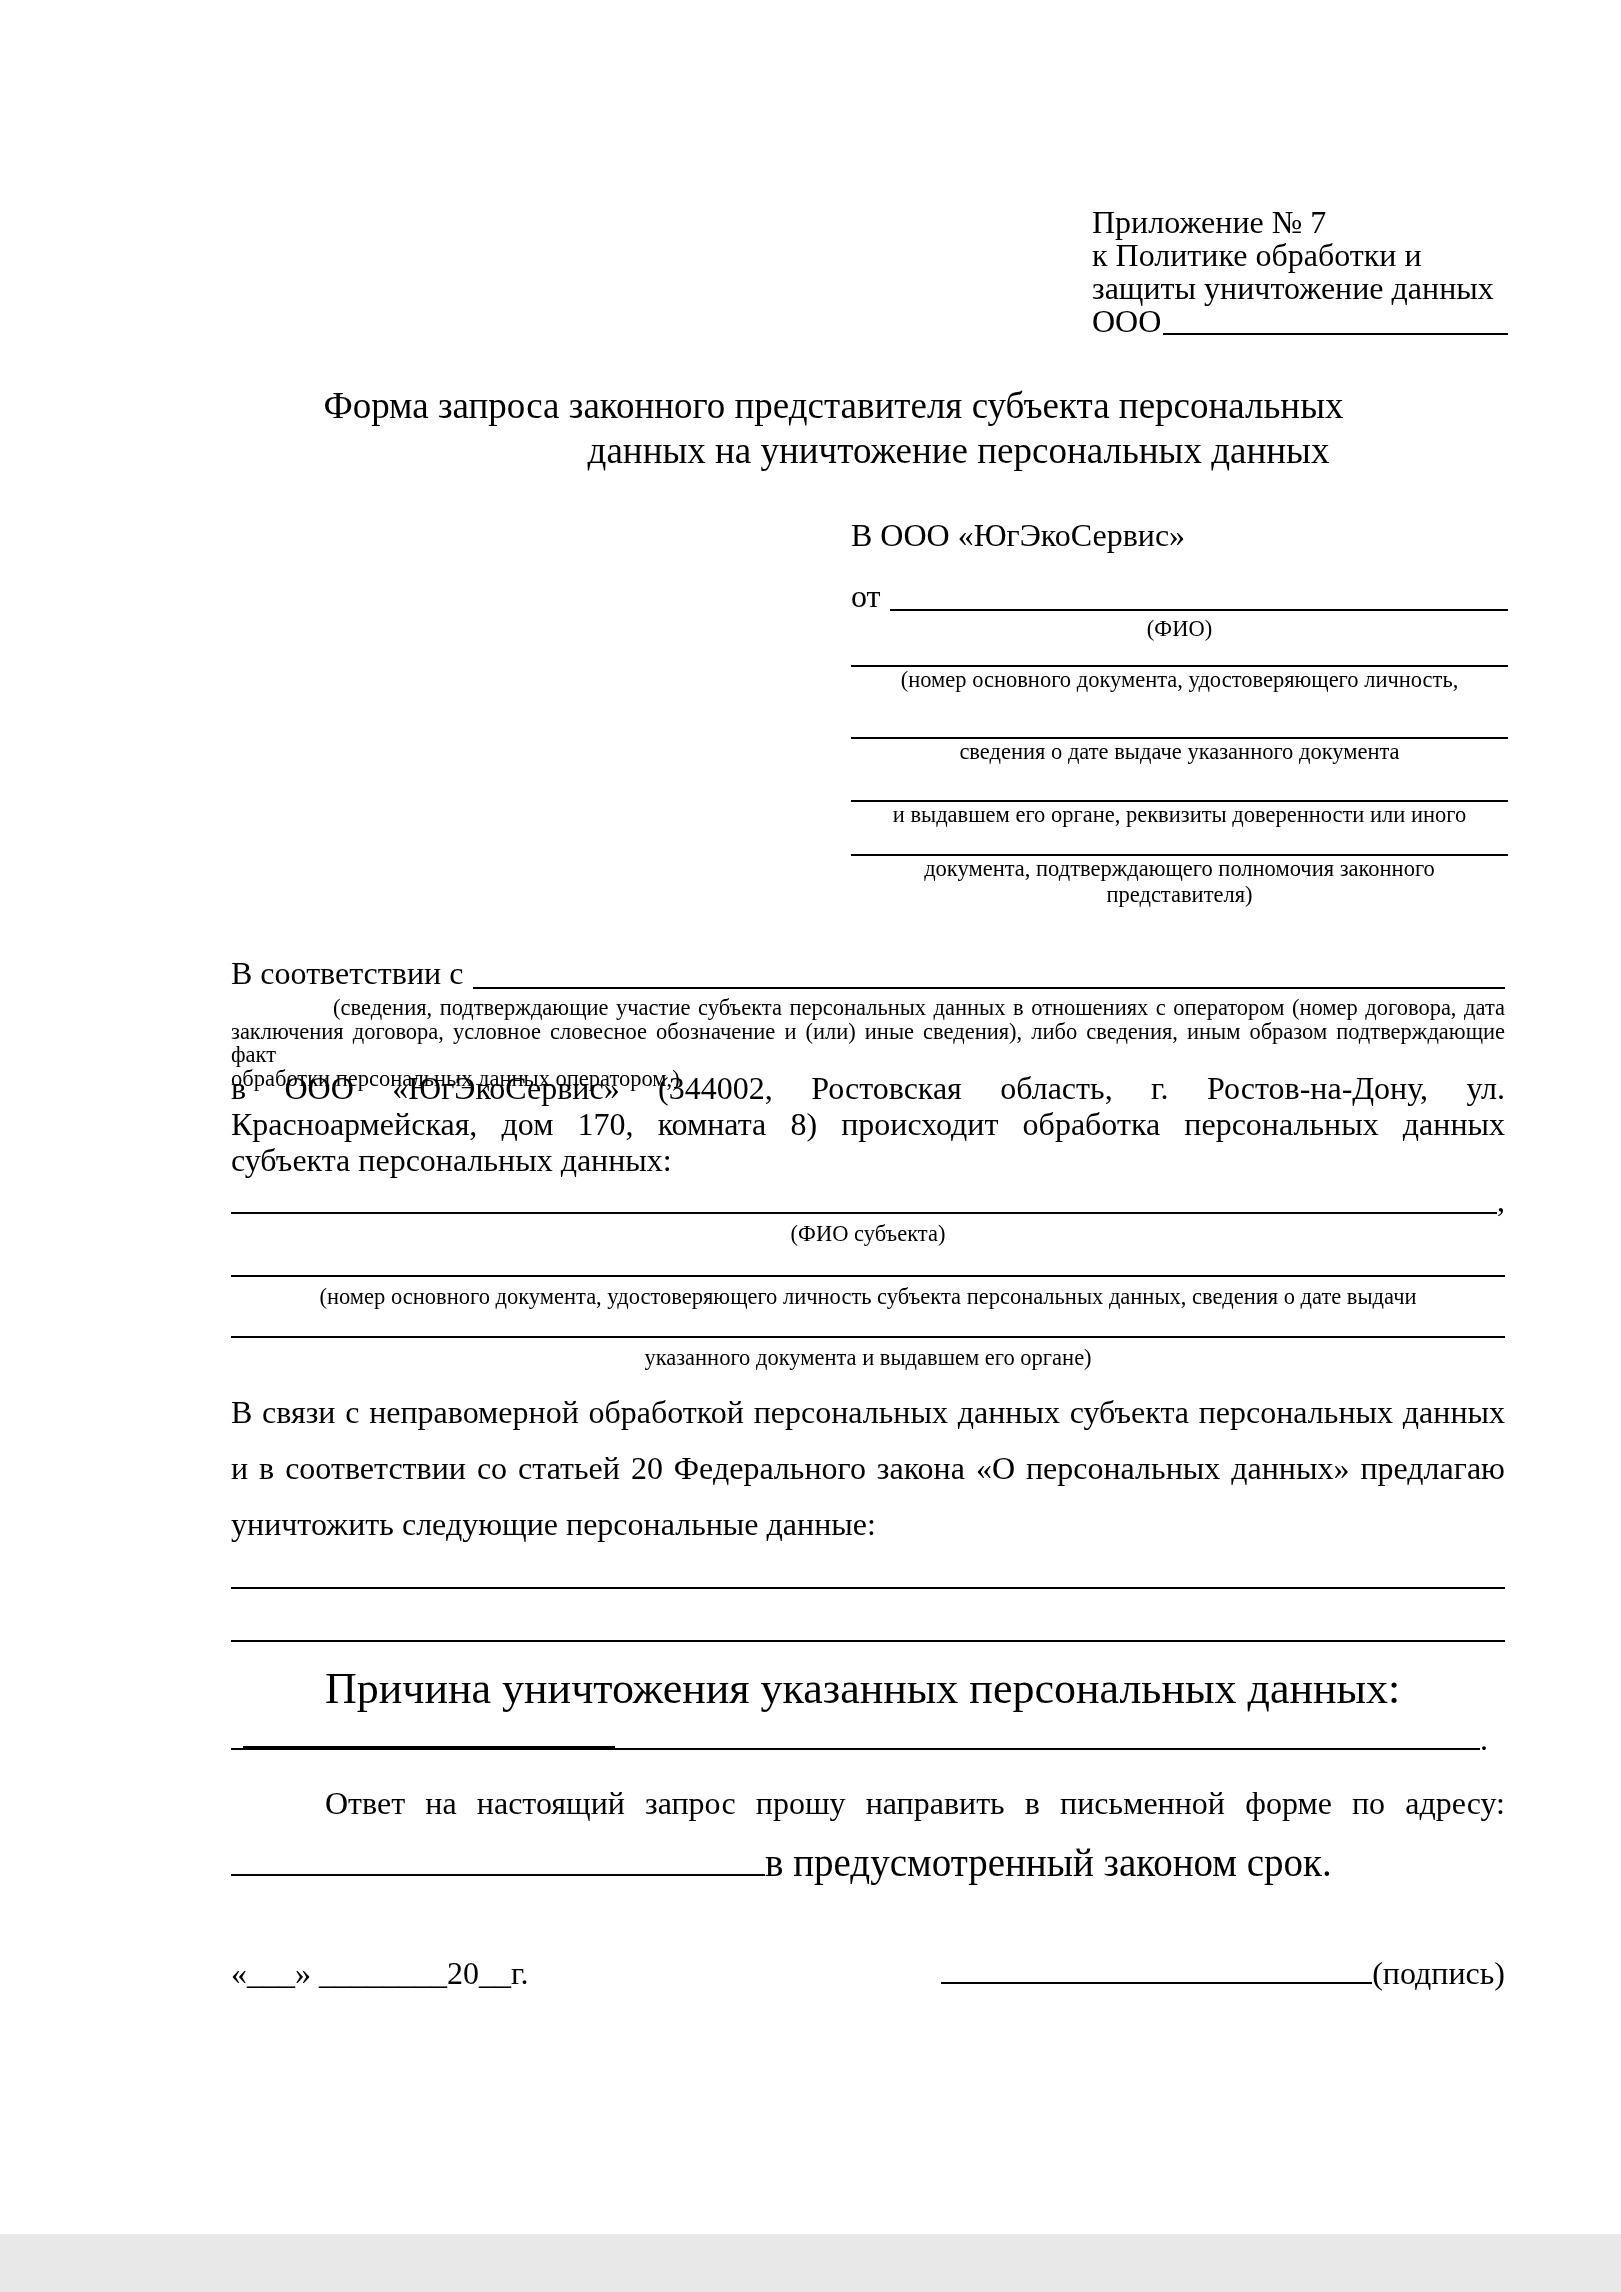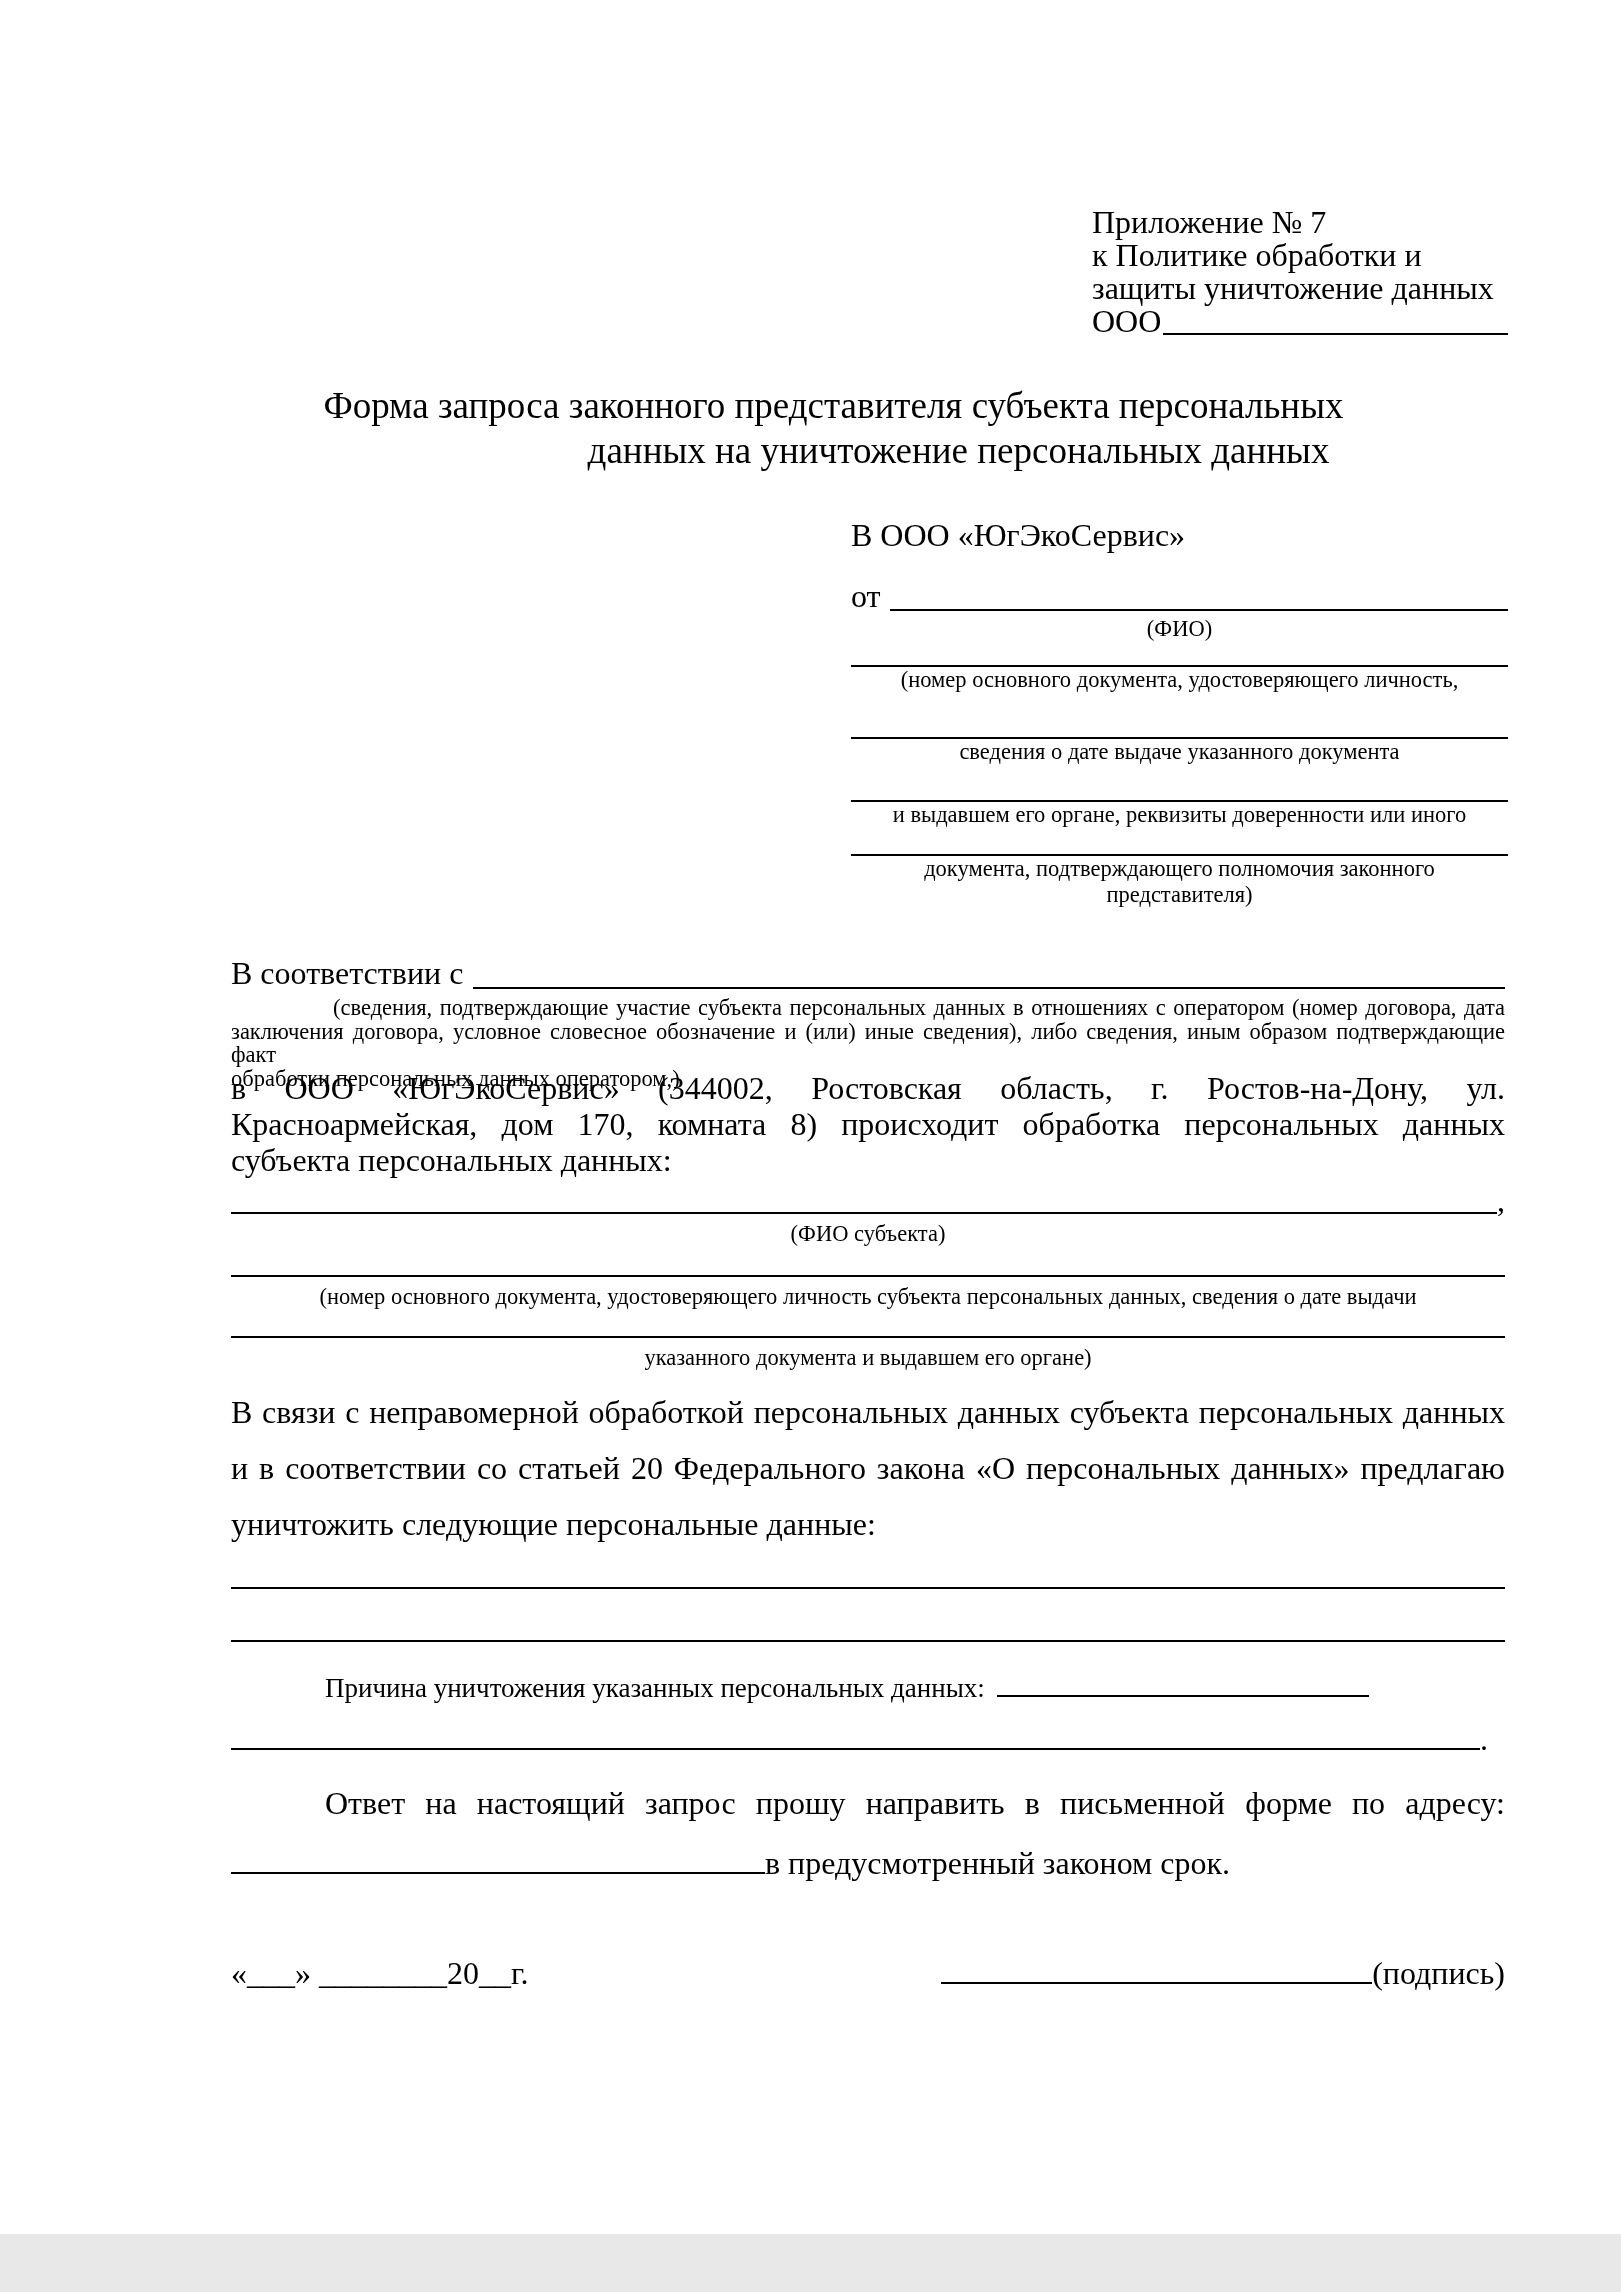--- a/index.html
+++ b/index.html
@@ -55,30 +55,30 @@
   .docrule1{left:231px;top:1275px;width:1274px;}
   .doccap1{left:231px;top:1284px;width:1274px;}
   .docrule2{left:231px;top:1336px;width:1274px;}
   .doccap2{left:231px;top:1345px;width:1274px;}
 
   .body2{left:231px;top:1384px;width:1274px;font-size:32px;line-height:56px;}
 
   .blankA{left:231px;top:1587px;width:1274px;}
   .blankB{left:231px;top:1640px;width:1274px;}
 
-  .reason{left:231px;top:1666px;width:1274px;font-size:27px;line-height:45px;}
+  .reason{left:231px;top:1666px;width:1274px;font-size:44px;line-height:45px;}
   .reason .indent{display:inline-block;width:94px;}
   .reason .rule{width:372px;margin-left:11.8px;}
 
   .dotline{left:231px;top:1719px;width:1274px;font-size:32px;line-height:39px;}
   .dotline .rule{width:1249px;}
 
   .otvet{left:231px;top:1782px;width:1274px;font-size:32px;line-height:43px;text-indent:94px;}
 
-  .srok{left:231px;top:1843px;width:1274px;font-size:32px;line-height:39px;}
+  .srok{left:231px;top:1843px;width:1274px;font-size:39px;line-height:39px;}
   .srok .rule{width:534px;}
 
   .footer{left:231px;top:1952px;width:1274px;font-size:32px;line-height:43px;display:flex;justify-content:space-between;align-items:flex-start;}
   .footer .sig{white-space:nowrap;}
   .footer .sig .rule{width:431px;}
 </style>
 </head>
 <body>
 
 <div class="page">

